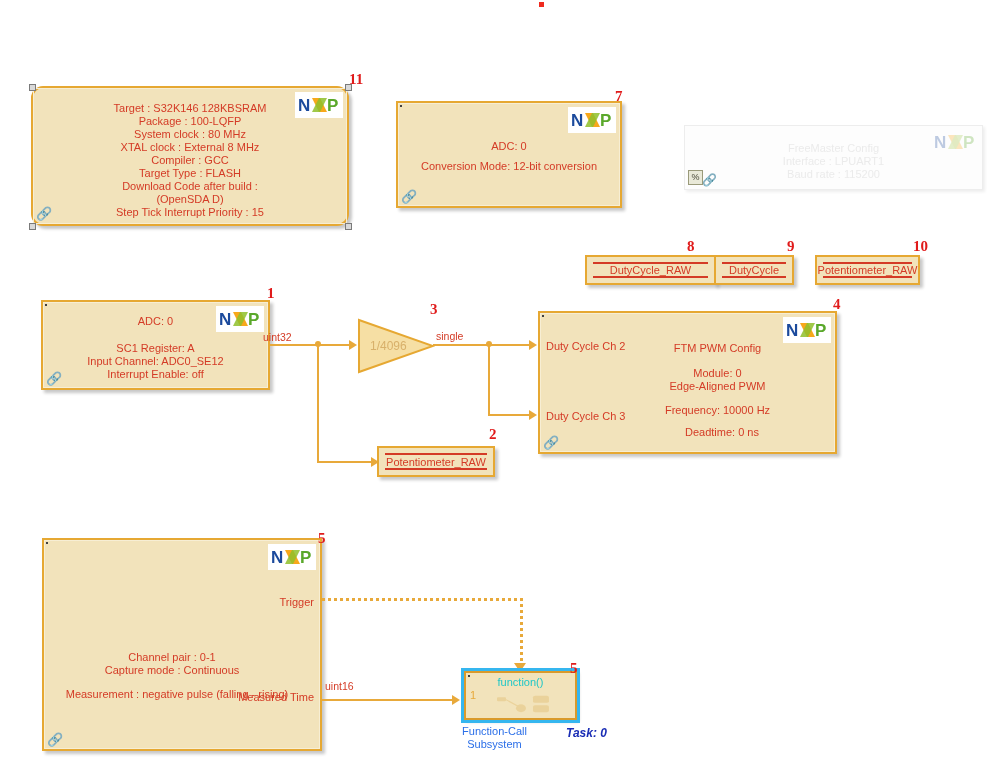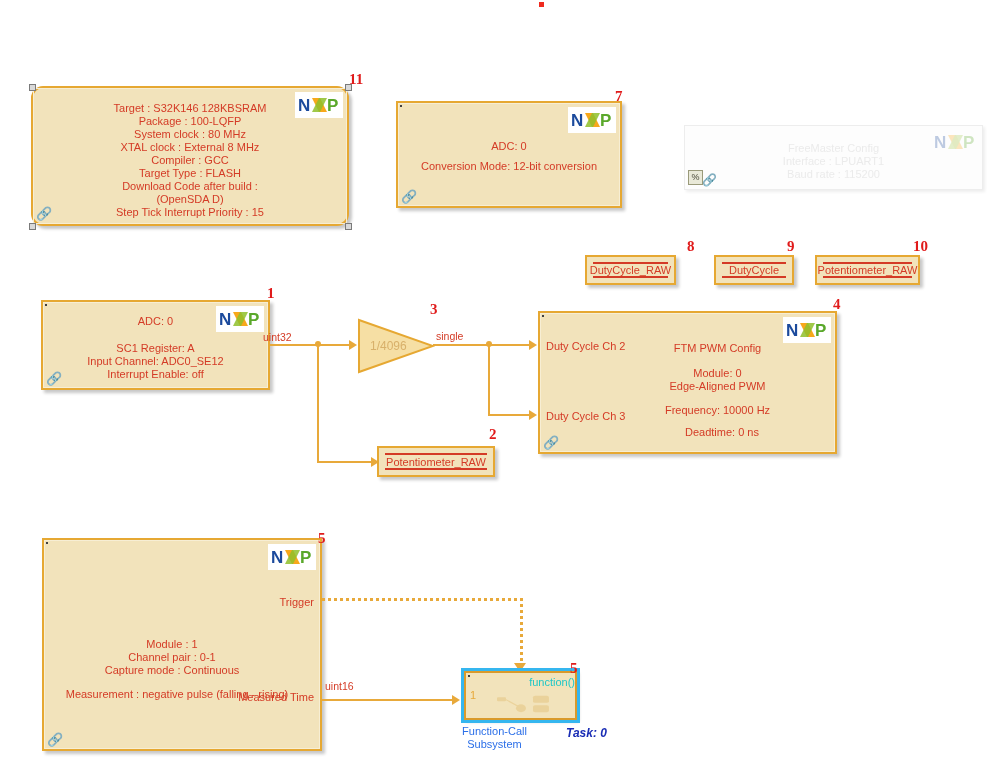--- a/index.html
+++ b/index.html
@@ -223,21 +223,21 @@
     position: absolute;
     box-sizing: border-box;
     background: #f2e3bb;
     border: 2px solid #d99a2b;
     outline: 3px solid #35b6ef;
     box-shadow: 2px 2px 3px rgba(0,0,0,0.22);
   }
   .fcs .fn {
     position: absolute;
     left: 0; right: 0; top: 3px;
-    text-align: right;
+    text-align: center;
     color: #1fc7c7;
     font-size: 11px;
     line-height: 12px;
   }
   .fcs .inport-num {
     position: absolute;
     left: 4px;
     top: 16px;
     color: #e8a93a;
     font-size: 11px;
@@ -338,21 +338,21 @@
         <text x="0" y="16" font-family="Liberation Sans, sans-serif" font-size="17" font-weight="bold" fill="#1b4a9c">N</text>
         <path d="M14 3 L22 3 L29 17 L21 17 Z" fill="#f7a81b"></path>
         <path d="M21 3 L29 3 L22 17 L14 17 Z" fill="#8fbf2a" opacity="0.85"></path>
         <text x="29" y="16" font-family="Liberation Sans, sans-serif" font-size="17" font-weight="bold" fill="#5aa82b">P</text>
       </svg>
     </div>
     <div class="pctbadge" style="left:3px; bottom:4px;">%</div>
     <div style="position:absolute; left:17px; bottom:2px; font-size:12px; color:#9a9a9a;">🔗</div>
   </div>
 
-  <div class="tagblk" style="left:585px; top:255px; width:91px; height:30px;">
+  <div class="tagblk" style="left:585px; top:255px; width:131px; height:30px;">
     <div class="bar top"></div>
     <div class="bar bottom"></div>
     <div class="tagtext">DutyCycle_RAW</div>
   </div>
   <div class="ord" style="left:687px; top:239px;">8</div>
 
   <div class="tagblk" style="left:714px; top:255px; width:80px; height:30px;">
     <div class="bar top"></div>
     <div class="bar bottom"></div>
     <div class="tagtext">DutyCycle</div>
@@ -440,21 +440,20 @@
     </div>
     <div style="position:absolute; left:3px; bottom:2px; font-size:13px; color:#333;">🔗</div>
   </div>
   <div class="ord" style="left:833px; top:297px;">4</div>
 
   <div class="blk" style="left:42px; top:538px; width:280px; height:213px;">
     <div class="inner-border"></div>
     <div class="cornerdot" style="left:2px; top:2px;"></div>
     <div class="portname" style="right:6px; top:56px;">Trigger</div>
     <div class="portname" style="right:6px; top:151px;">Measured Time</div>
-    <div class="blk-text" style="top:98px; left:0; right:20px;">Module : 1</div>
     <div class="blk-text" style="top:111px; left:0; right:20px;">Channel pair : 0-1</div>
     <div class="blk-text" style="top:124px; left:0; right:20px;">Capture mode : Continuous</div>
     <div class="blk-text" style="top:148px; left:0; right:10px;">Measurement : negative pulse (falling - rising)</div>
     <div class="nxp" style="right:4px; top:4px;">
       <svg width="42" height="20" viewBox="0 0 42 20">
         <text x="0" y="16" font-family="Liberation Sans, sans-serif" font-size="17" font-weight="bold" fill="#1b4a9c">N</text>
         <path d="M14 3 L22 3 L29 17 L21 17 Z" fill="#f7a81b"></path>
         <path d="M21 3 L29 3 L22 17 L14 17 Z" fill="#8fbf2a" opacity="0.85"></path>
         <text x="29" y="16" font-family="Liberation Sans, sans-serif" font-size="17" font-weight="bold" fill="#5aa82b">P</text>
       </svg>

